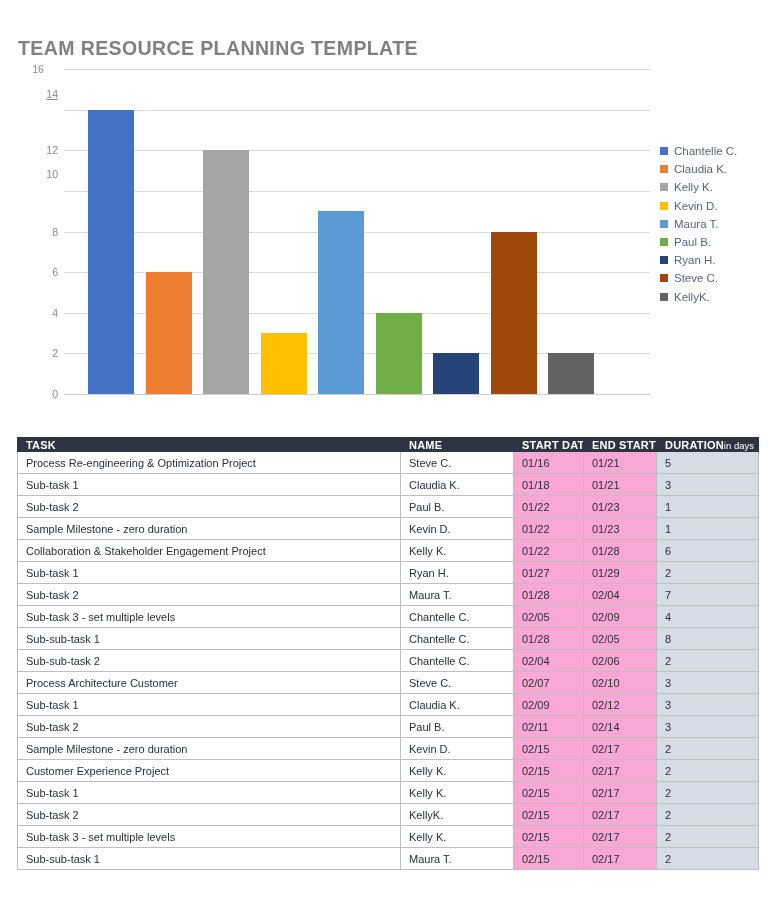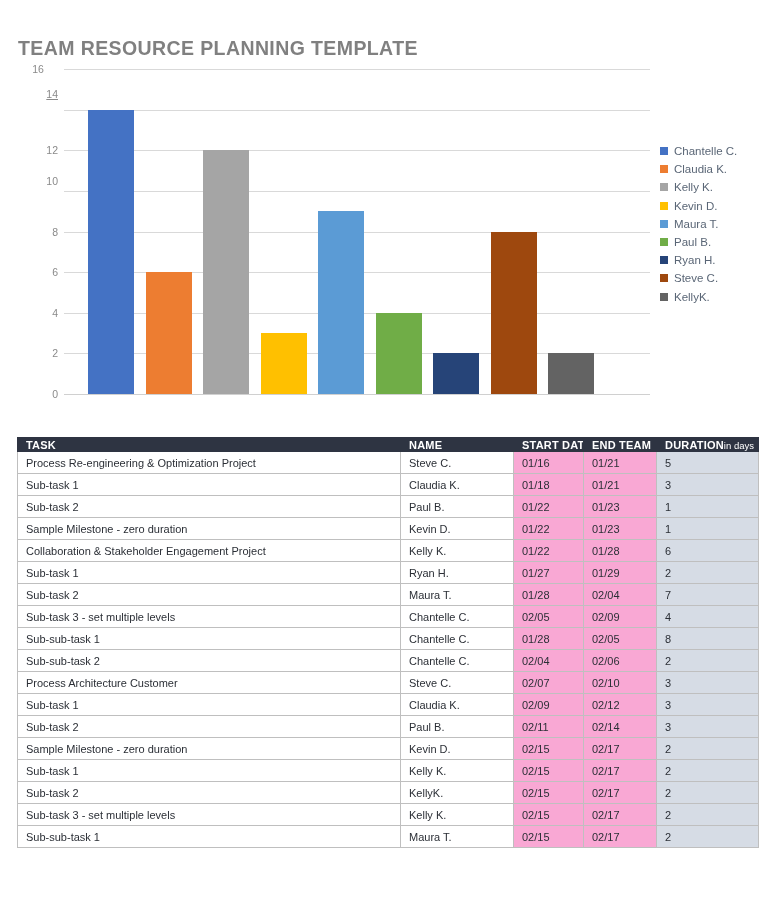--- a/index.html
+++ b/index.html
@@ -151,21 +151,21 @@
 <div class="page-title">TEAM RESOURCE PLANNING TEMPLATE</div>
 
 <div class="chart-block">
 
   <div class="ytick-col" id="yticks">
       <div class="ytick" style="top: 325px;">0</div>
       <div class="ytick" style="top: 284.375px;">2</div>
       <div class="ytick" style="top: 243.75px;">4</div>
       <div class="ytick" style="top: 203.125px;">6</div>
       <div class="ytick" style="top: 162.5px;">8</div>
-      <div class="ytick" style="top: 112px; text-align: right;">10</div>
+      <div class="ytick" style="top: 105px; text-align: right;">10</div>
       <div class="ytick" style="top: 81.25px;">12</div>
       <div class="ytick" style="top: 25px; text-decoration: underline;">14</div>
       <div class="ytick" style="top: 0px; text-align: center;">16</div>
     </div>
 
   <div class="plot-area">
     <div id="gridlines">
         <div class="gridline baseline" style="top: 325px;"></div>
         <div class="gridline" style="top: 284.375px;"></div>
         <div class="gridline" style="top: 243.75px;"></div>
@@ -229,21 +229,21 @@
     </div>
   </div>
 
 <div class="table-wrap">
   <table class="rp">
     <thead>
       <tr>
         <th class="c-task">TASK</th>
         <th class="c-name">NAME</th>
         <th class="c-start">START DATE</th>
-        <th class="c-end">END TEAM</th>
+        <th class="c-end">END START</th>
         <th class="c-dur"><span>DURATION</span><span class="dur-sub">in days</span></th>
       </tr>
     </thead>
     <tbody id="table-body">
         <tr>
           <td class="c-task">Process Re-engineering &amp; Optimization Project</td>
           <td class="c-name">Steve C.</td>
           <td class="c-start">01/16</td>
           <td class="c-end">01/21</td>
           <td class="c-dur">5</td>
@@ -333,20 +333,27 @@
           <td class="c-dur">3</td>
         </tr>
         <tr>
           <td class="c-task">Sample Milestone - zero duration</td>
           <td class="c-name">Kevin D.</td>
           <td class="c-start">02/15</td>
           <td class="c-end">02/17</td>
           <td class="c-dur">2</td>
         </tr>
         <tr>
+          <td class="c-task">Customer Experience Project</td>
+          <td class="c-name">Kelly K.</td>
+          <td class="c-start">02/15</td>
+          <td class="c-end">02/17</td>
+          <td class="c-dur">2</td>
+        </tr>
+        <tr>
           <td class="c-task">Sub-task 1</td>
           <td class="c-name">Kelly K.</td>
           <td class="c-start">02/15</td>
           <td class="c-end">02/17</td>
           <td class="c-dur">2</td>
         </tr>
         <tr>
           <td class="c-task">Sub-task 2</td>
           <td class="c-name">KellyK.</td>
           <td class="c-start">02/15</td>

